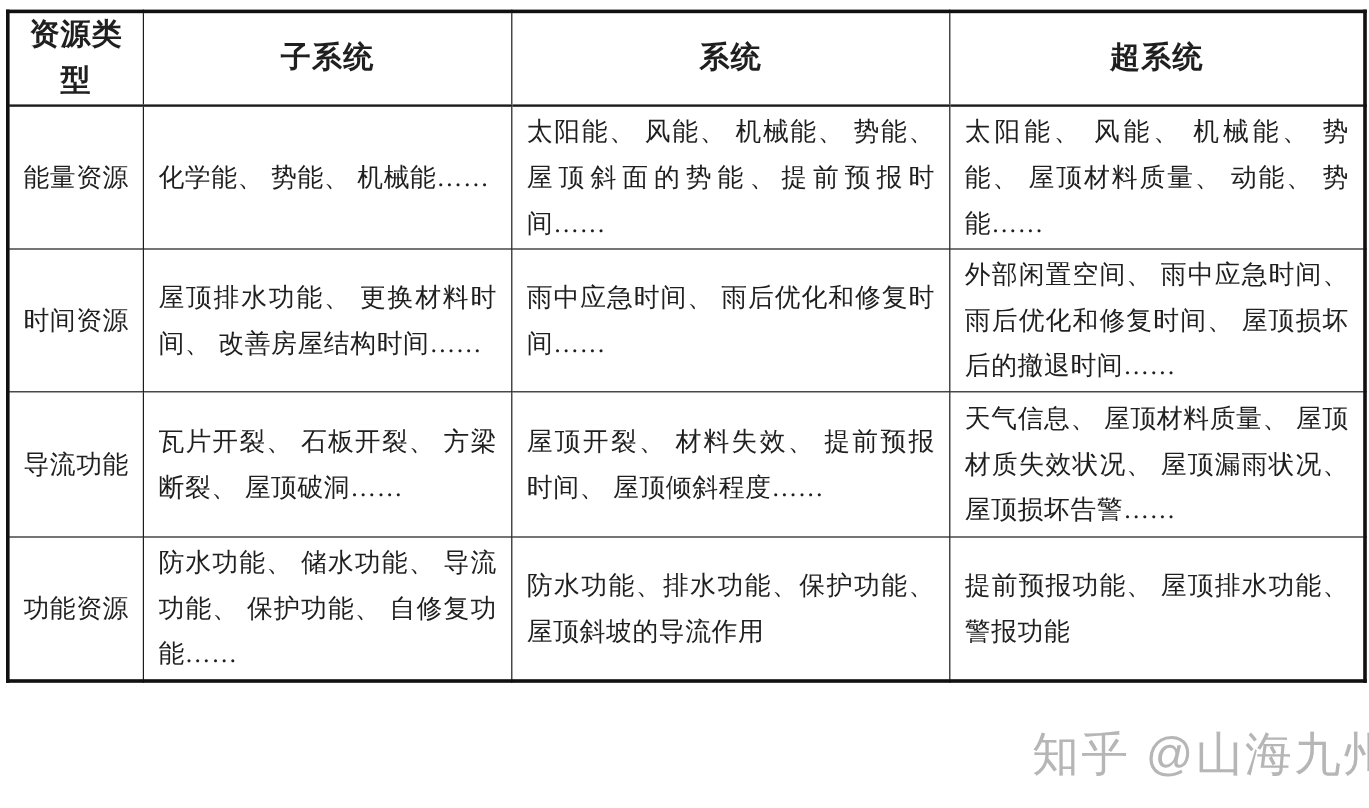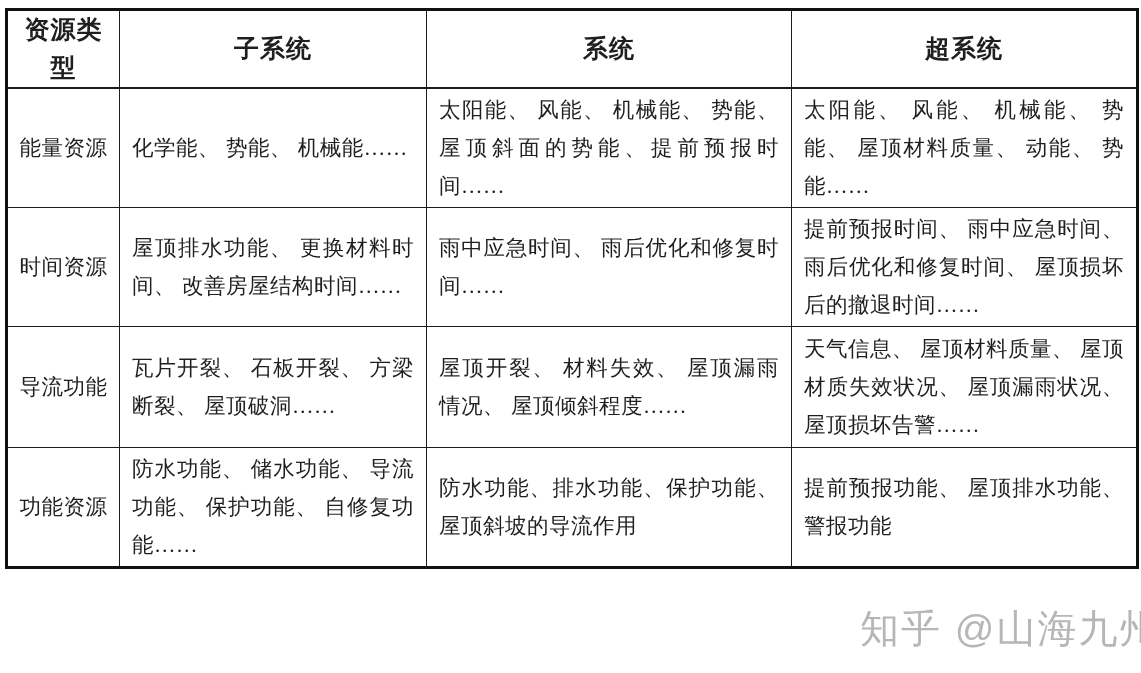--- a/index.html
+++ b/index.html
@@ -105,26 +105,26 @@
     <tr class="r2">
       <td class="row-label">能量资源</td>
       <td class="cell">化学能、 势能、 机械能……</td>
       <td class="cell">太阳能、 风能、 机械能、 势能、 屋顶斜面的势能、提前预报时间……</td>
       <td class="cell">太阳能、 风能、 机械能、 势能、 屋顶材料质量、 动能、 势能……</td>
     </tr>
     <tr class="r4">
       <td class="row-label">时间资源</td>
       <td class="cell">屋顶排水功能、 更换材料时间、 改善房屋结构时间……</td>
       <td class="cell">雨中应急时间、 雨后优化和修复时间……</td>
-      <td class="cell">提前预报时间、 雨中应急时间、 雨后优化和修复时间、 屋顶损坏后的撤退时间……</td>
+      <td class="cell">外部闲置空间、 雨中应急时间、 雨后优化和修复时间、 屋顶损坏后的撤退时间……</td>
     </tr>
     <tr class="r5">
       <td class="row-label">导流功能</td>
       <td class="cell">瓦片开裂、 石板开裂、 方梁断裂、 屋顶破洞……</td>
-      <td class="cell">屋顶开裂、 材料失效、 屋顶漏雨情况、 屋顶倾斜程度……</td>
+      <td class="cell">屋顶开裂、 材料失效、 提前预报时间、 屋顶倾斜程度……</td>
       <td class="cell">天气信息、 屋顶材料质量、 屋顶材质失效状况、 屋顶漏雨状况、 屋顶损坏告警……</td>
     </tr>
     <tr class="r6">
       <td class="row-label">功能资源</td>
       <td class="cell">防水功能、 储水功能、 导流功能、 保护功能、 自修复功能……</td>
       <td class="cell">防水功能、排水功能、保护功能、屋顶斜坡的导流作用</td>
       <td class="cell">提前预报功能、 屋顶排水功能、 警报功能</td>
     </tr>
   </tbody>
 </table>

